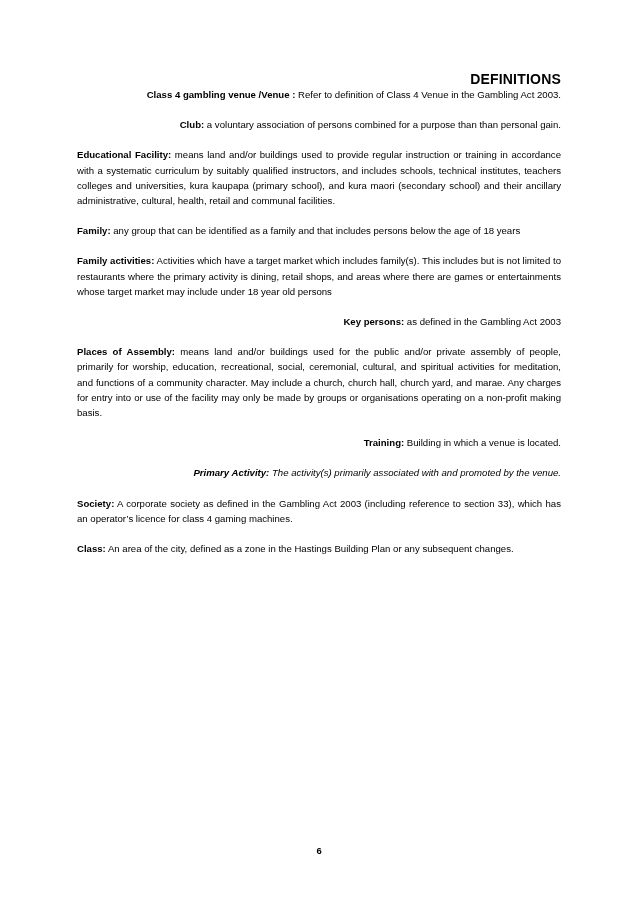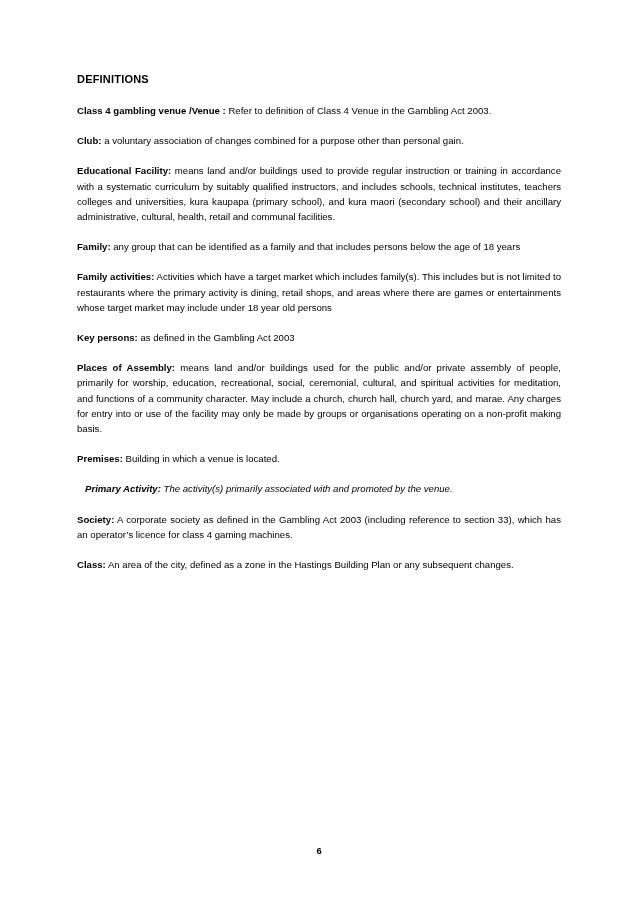--- a/index.html
+++ b/index.html
@@ -24,32 +24,32 @@
     background: #ffffff;
     overflow: hidden;
   }
   .content {
     position: absolute;
     left: 77px;
     top: 72px;
     width: 484px;
   }
   .doc-heading {
-    font-size: 11px;
+    font-size: 14px;
     font-weight: bold;
     line-height: 15px;
     letter-spacing: 0.2px;
-    margin: 0 0 16px 0;
-    text-align: left;
+    margin: 0 0 0 0;
+    text-align: right;
   }
   .para {
     font-size: 9.6px;
     line-height: 15.2px;
     margin: 0 0 15px 0;
-    text-align: left;
+    text-align: right;
     word-spacing: 0px;
   }
   .para.justify {
     text-align: justify;
     text-justify: inter-word;
   }
   .para.indent {
     padding-left: 8px;
     font-style: italic;
   }
@@ -71,27 +71,27 @@
 <body>
 
 <div class="page">
 
   <div class="content">
 
     <h1 class="doc-heading">DEFINITIONS</h1>
 
     <div id="definitions-list">
         <p class="para"><span class="term">Class 4 gambling venue /Venue :</span><span class="body"> Refer to definition of Class 4 Venue in the Gambling Act 2003.</span></p>
-        <p class="para"><span class="term">Club:</span><span class="body"> a voluntary association of changes combined for a purpose other than personal gain.</span></p>
+        <p class="para"><span class="term">Club:</span><span class="body"> a voluntary association of persons combined for a purpose than than personal gain.</span></p>
         <p class="para justify"><span class="term">Educational Facility:</span><span class="body"> means land and/or buildings used to provide regular instruction or training in accordance with a systematic curriculum by suitably qualified instructors, and includes schools, technical institutes, teachers colleges and universities, kura kaupapa (primary school), and kura maori (secondary school) and their ancillary administrative, cultural, health, retail and communal facilities.</span></p>
         <p class="para justify"><span class="term">Family:</span><span class="body">   any group that can be identified as a family and that includes persons below the age of 18 years</span></p>
         <p class="para justify"><span class="term">Family activities:</span><span class="body"> Activities which have a target market which includes family(s). This includes but is not limited to restaurants where the primary activity is dining, retail shops, and areas where there are games or entertainments whose target market may include under 18 year old persons</span></p>
         <p class="para"><span class="term">Key persons:</span><span class="body"> as defined in the Gambling Act 2003</span></p>
         <p class="para justify"><span class="term">Places of Assembly:</span><span class="body"> means land and/or buildings used for the public and/or private assembly of people, primarily for worship, education, recreational, social, ceremonial, cultural, and spiritual activities for meditation, and functions of a community character.  May include a church, church hall, church yard, and marae.  Any charges for entry into or use of the facility may only be made by groups or organisations operating on a non-profit making basis.</span></p>
-        <p class="para"><span class="term">Premises:</span><span class="body"> Building in which a venue is located.</span></p>
+        <p class="para"><span class="term">Training:</span><span class="body"> Building in which a venue is located.</span></p>
         <p class="para indent"><span class="term">Primary Activity:</span><span class="body"> The activity(s) primarily associated with and promoted by the venue.</span></p>
         <p class="para justify"><span class="term">Society:</span><span class="body"> A corporate society as defined in the Gambling Act 2003 (including reference to section 33), which has an operator’s licence for class 4 gaming machines.</span></p>
         <p class="para justify"><span class="term">Class:</span><span class="body">  An area of the city, defined as a zone in the Hastings Building Plan or any subsequent changes.</span></p>
       </div>
 
   </div>
 
   <div class="footer">6</div>
 
 </div>

